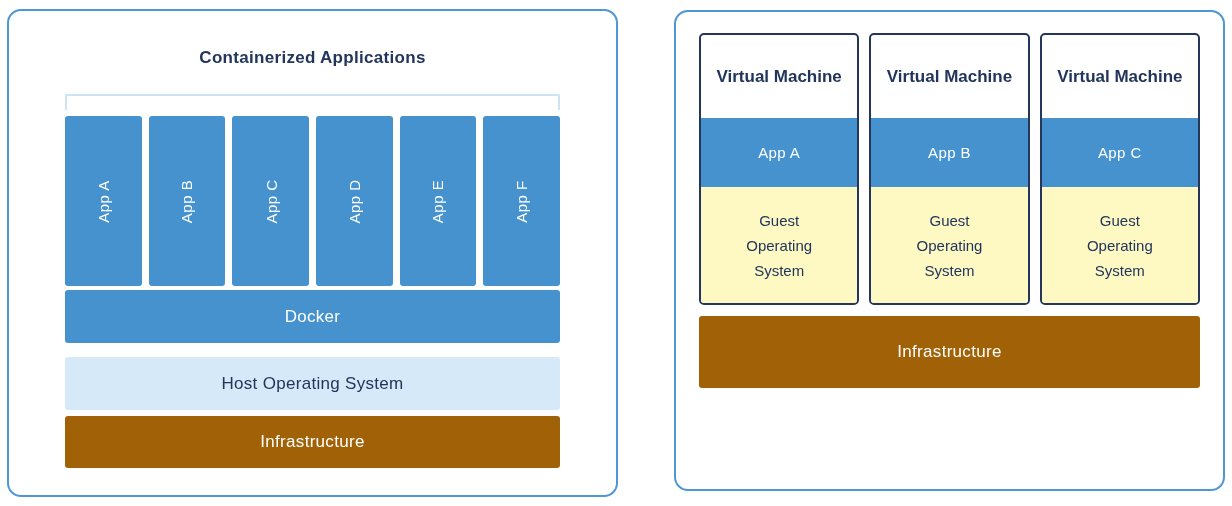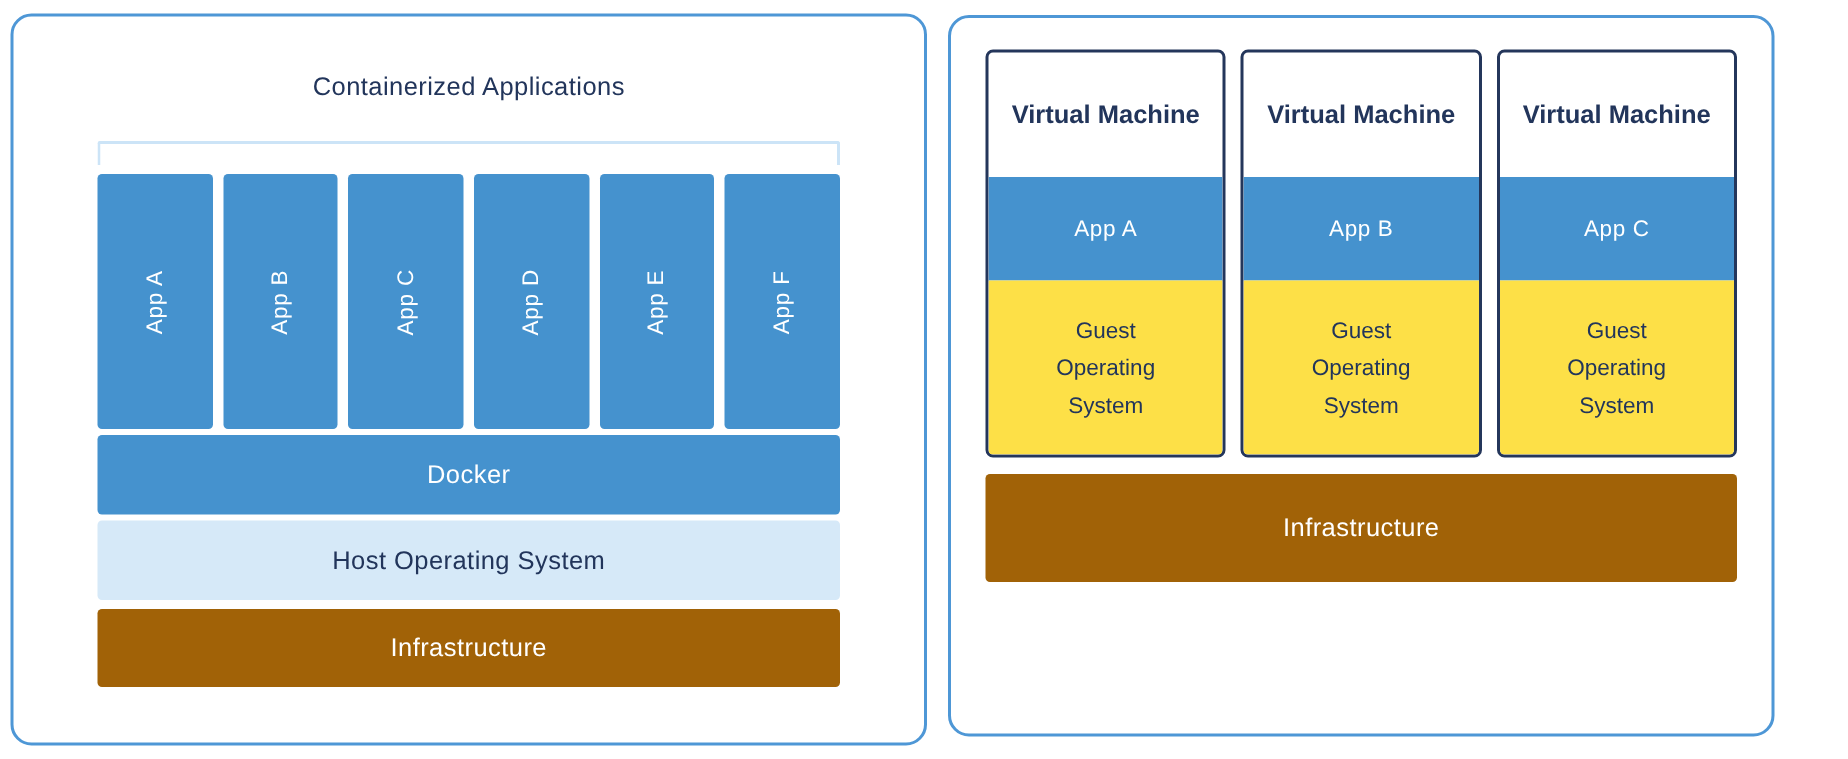--- a/index.html
+++ b/index.html
@@ -13,28 +13,28 @@
   .canvas { position: absolute; inset: 0; }
 
   
   .panel {
     position: absolute;
     background: #ffffff;
     border: 2px solid #4E97D6;
     border-radius: 14px;
   }
   .panel-left  { left: 7px;   top: 9px;  width: 611px; height: 488px; padding: 0 56px; }
-  .panel-right { left: 632px; top: 10px; width: 551px; height: 481px; padding: 0 23px; }
+  .panel-right { left: 674px; top: 10px; width: 551px; height: 481px; padding: 0 23px; }
 
   
   .left-title {
     margin-top: 37px;
     text-align: center;
     font-size: 17px;
-    font-weight: 400;
+    font-weight: 700;
     letter-spacing: 0.3px;
     color: #22355B;
   }
   .bracket {
     margin-top: 26px;
     height: 16px;
     border: 2px solid #CCE4F7;
     border-bottom: none;
     border-radius: 2px 2px 0 0;
   }
@@ -64,21 +64,21 @@
     display: flex;
     align-items: center;
     justify-content: center;
     font-size: 17px;
     letter-spacing: 0.3px;
   }
   .layer-blue  { background: #4592CE; color: #ffffff; }
   .layer-light { background: #D6E9F8; color: #22355B; }
   .layer-green { background: #a16207; color: #ffffff; }
   .pl-docker { margin-top: 4px; height: 53px; }
-  .pl-host   { margin-top: 4px; height: 53px; }
+  .pl-host   { margin-top: 14px; height: 53px; }
   .pl-infra  { margin-top: 6px; height: 52px; }
 
   
   .vm-row {
     margin-top: 21px;
     display: flex;
     gap: 10px;
     height: 272px;
   }
   .vm-card {
@@ -105,21 +105,21 @@
     background: #4592CE;
     display: flex;
     align-items: center;
     justify-content: center;
     color: #ffffff;
     font-size: 15px;
     letter-spacing: 0.4px;
   }
   .vm-guest {
     flex: 1;
-    background: #fde047;
+    background: #fef9c3;
     display: flex;
     align-items: center;
     justify-content: center;
     text-align: center;
     color: #22355B;
     font-size: 15px;
     line-height: 25px;
   }
   .vm-guest .guest-label { max-width: 82px; }
   .pr-hyper { margin-top: 9px;  height: 73px; }

